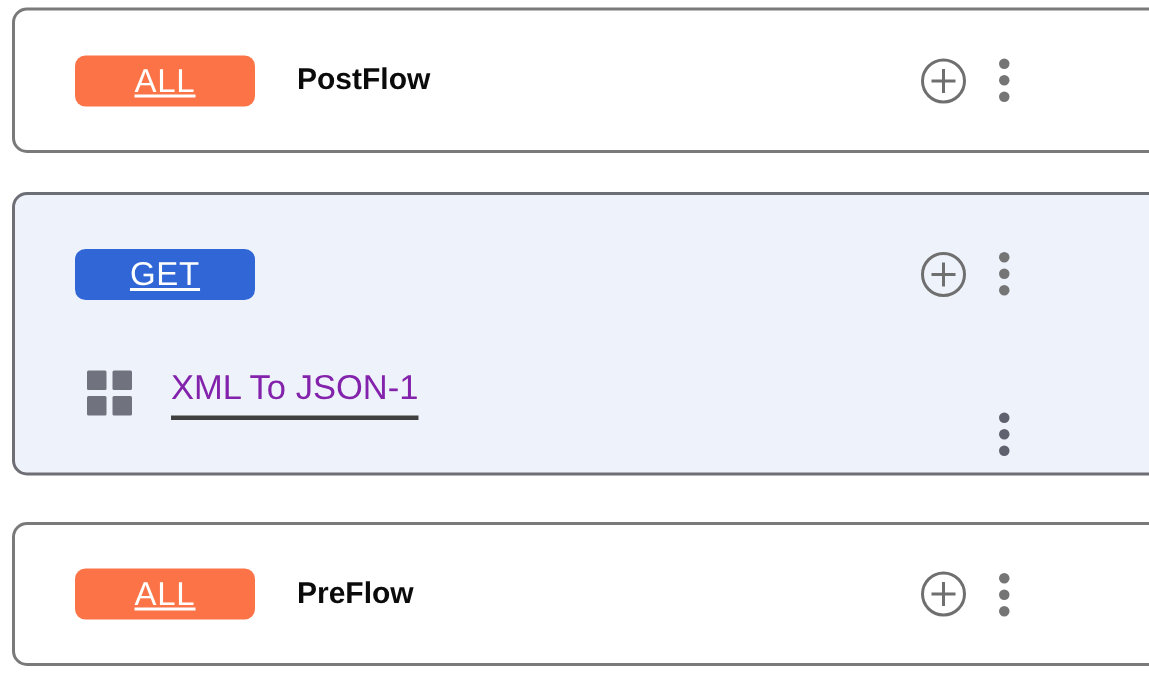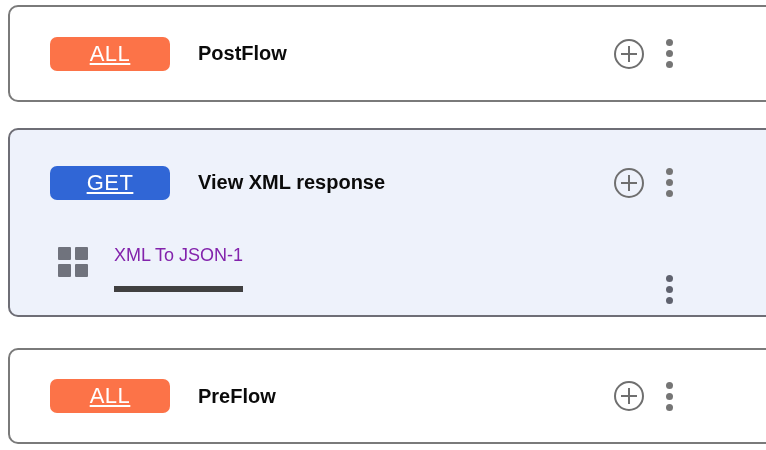--- a/index.html
+++ b/index.html
@@ -152,26 +152,26 @@
   }
   .grid-icon span {
     display: block;
     background: #70737d;
     border-radius: 1px;
   }
 
   .step-link {
     margin-left: 26px;
     margin-top: 4px;
-    font-size: 18px;
+    font-size: 23px;
     font-weight: normal;
     color: #8323ac;
     text-decoration: none;
-    border-bottom: 6px solid #404040;
-    padding-bottom: 20px;
+    border-bottom: 3px solid #404040;
+    padding-bottom: 5px;
     white-space: nowrap;
     cursor: pointer;
   }
 </style>
 </head>
 <body>
 
 <div id="flow-list">
 
   <div class="flow-card card-postflow">
@@ -190,21 +190,20 @@
           <i></i>
           <i></i>
         </div>
       </div>
     </div>
   </div>
 
   <div class="flow-card card-getflow selected">
     <div class="card-row card-row-main">
       <div class="method-badge badge-get">GET</div>
-      <div class="flow-title">View XML response</div>
 
       <div class="row-actions actions-main">
         <div class="add-icon">
           <span class="ring"></span>
           <span class="bar-h"></span>
           <span class="bar-v"></span>
         </div>
         <div class="kebab-icon">
           <i></i>
           <i></i>

